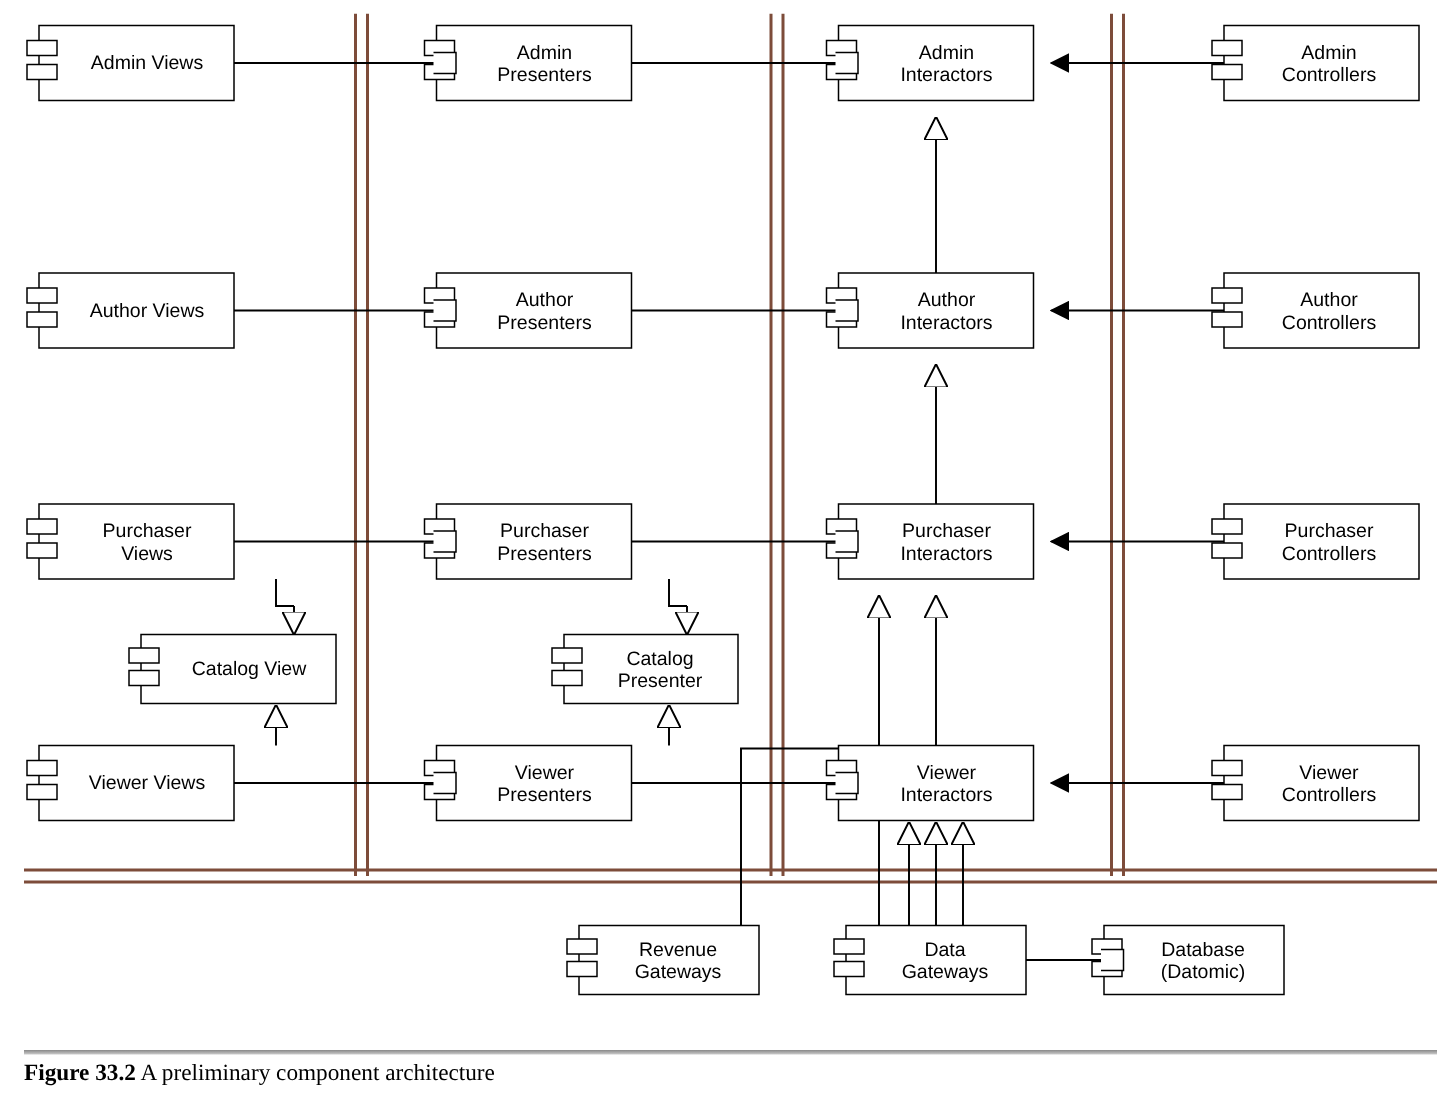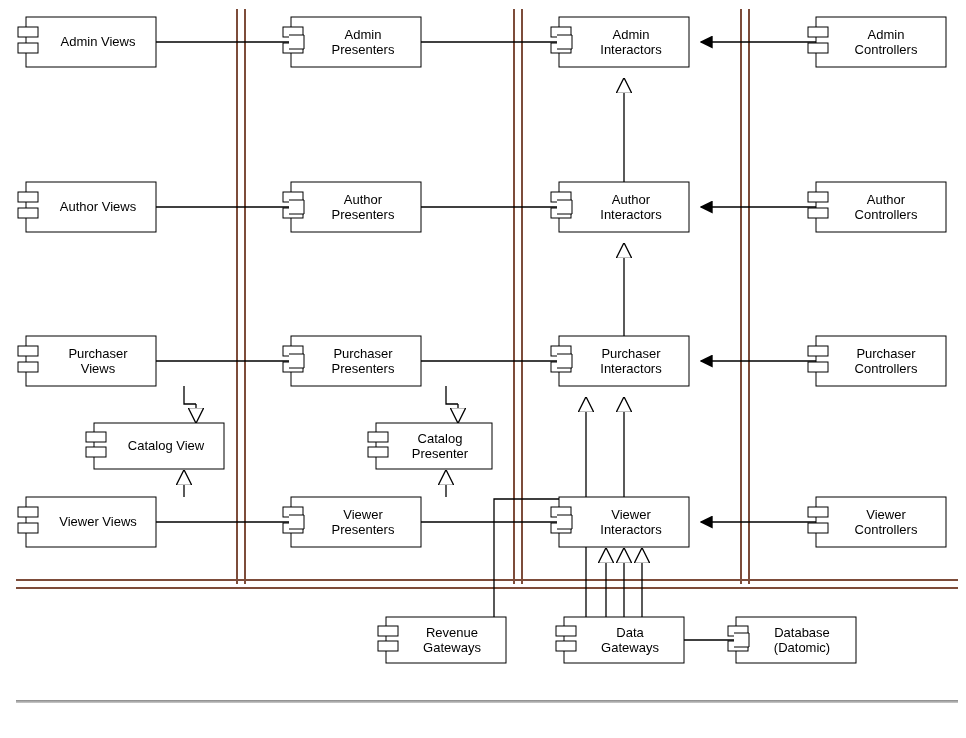--- a/index.html
+++ b/index.html
@@ -273,15 +273,19 @@
           <rect x="712" y="632" width="20" height="10" fill="#fff" stroke="#000"></rect>
           <text class="uml-label" x="786" y="628">Database</text>
           <text class="uml-label" x="786" y="643">(Datomic)</text>
           <path d="M718,624 L733,624 L733,638 L718,638" fill="#fff" stroke="#000"></path>
         </g>
 
       </g>
     </svg>
 
     <div class="caption-bar"></div>
+    <div class="caption">
+      <b>Figure 33.2</b>
+      <span>A preliminary component architecture</span>
+    </div>
 
   </div>
 </div>
 
 </body></html>

